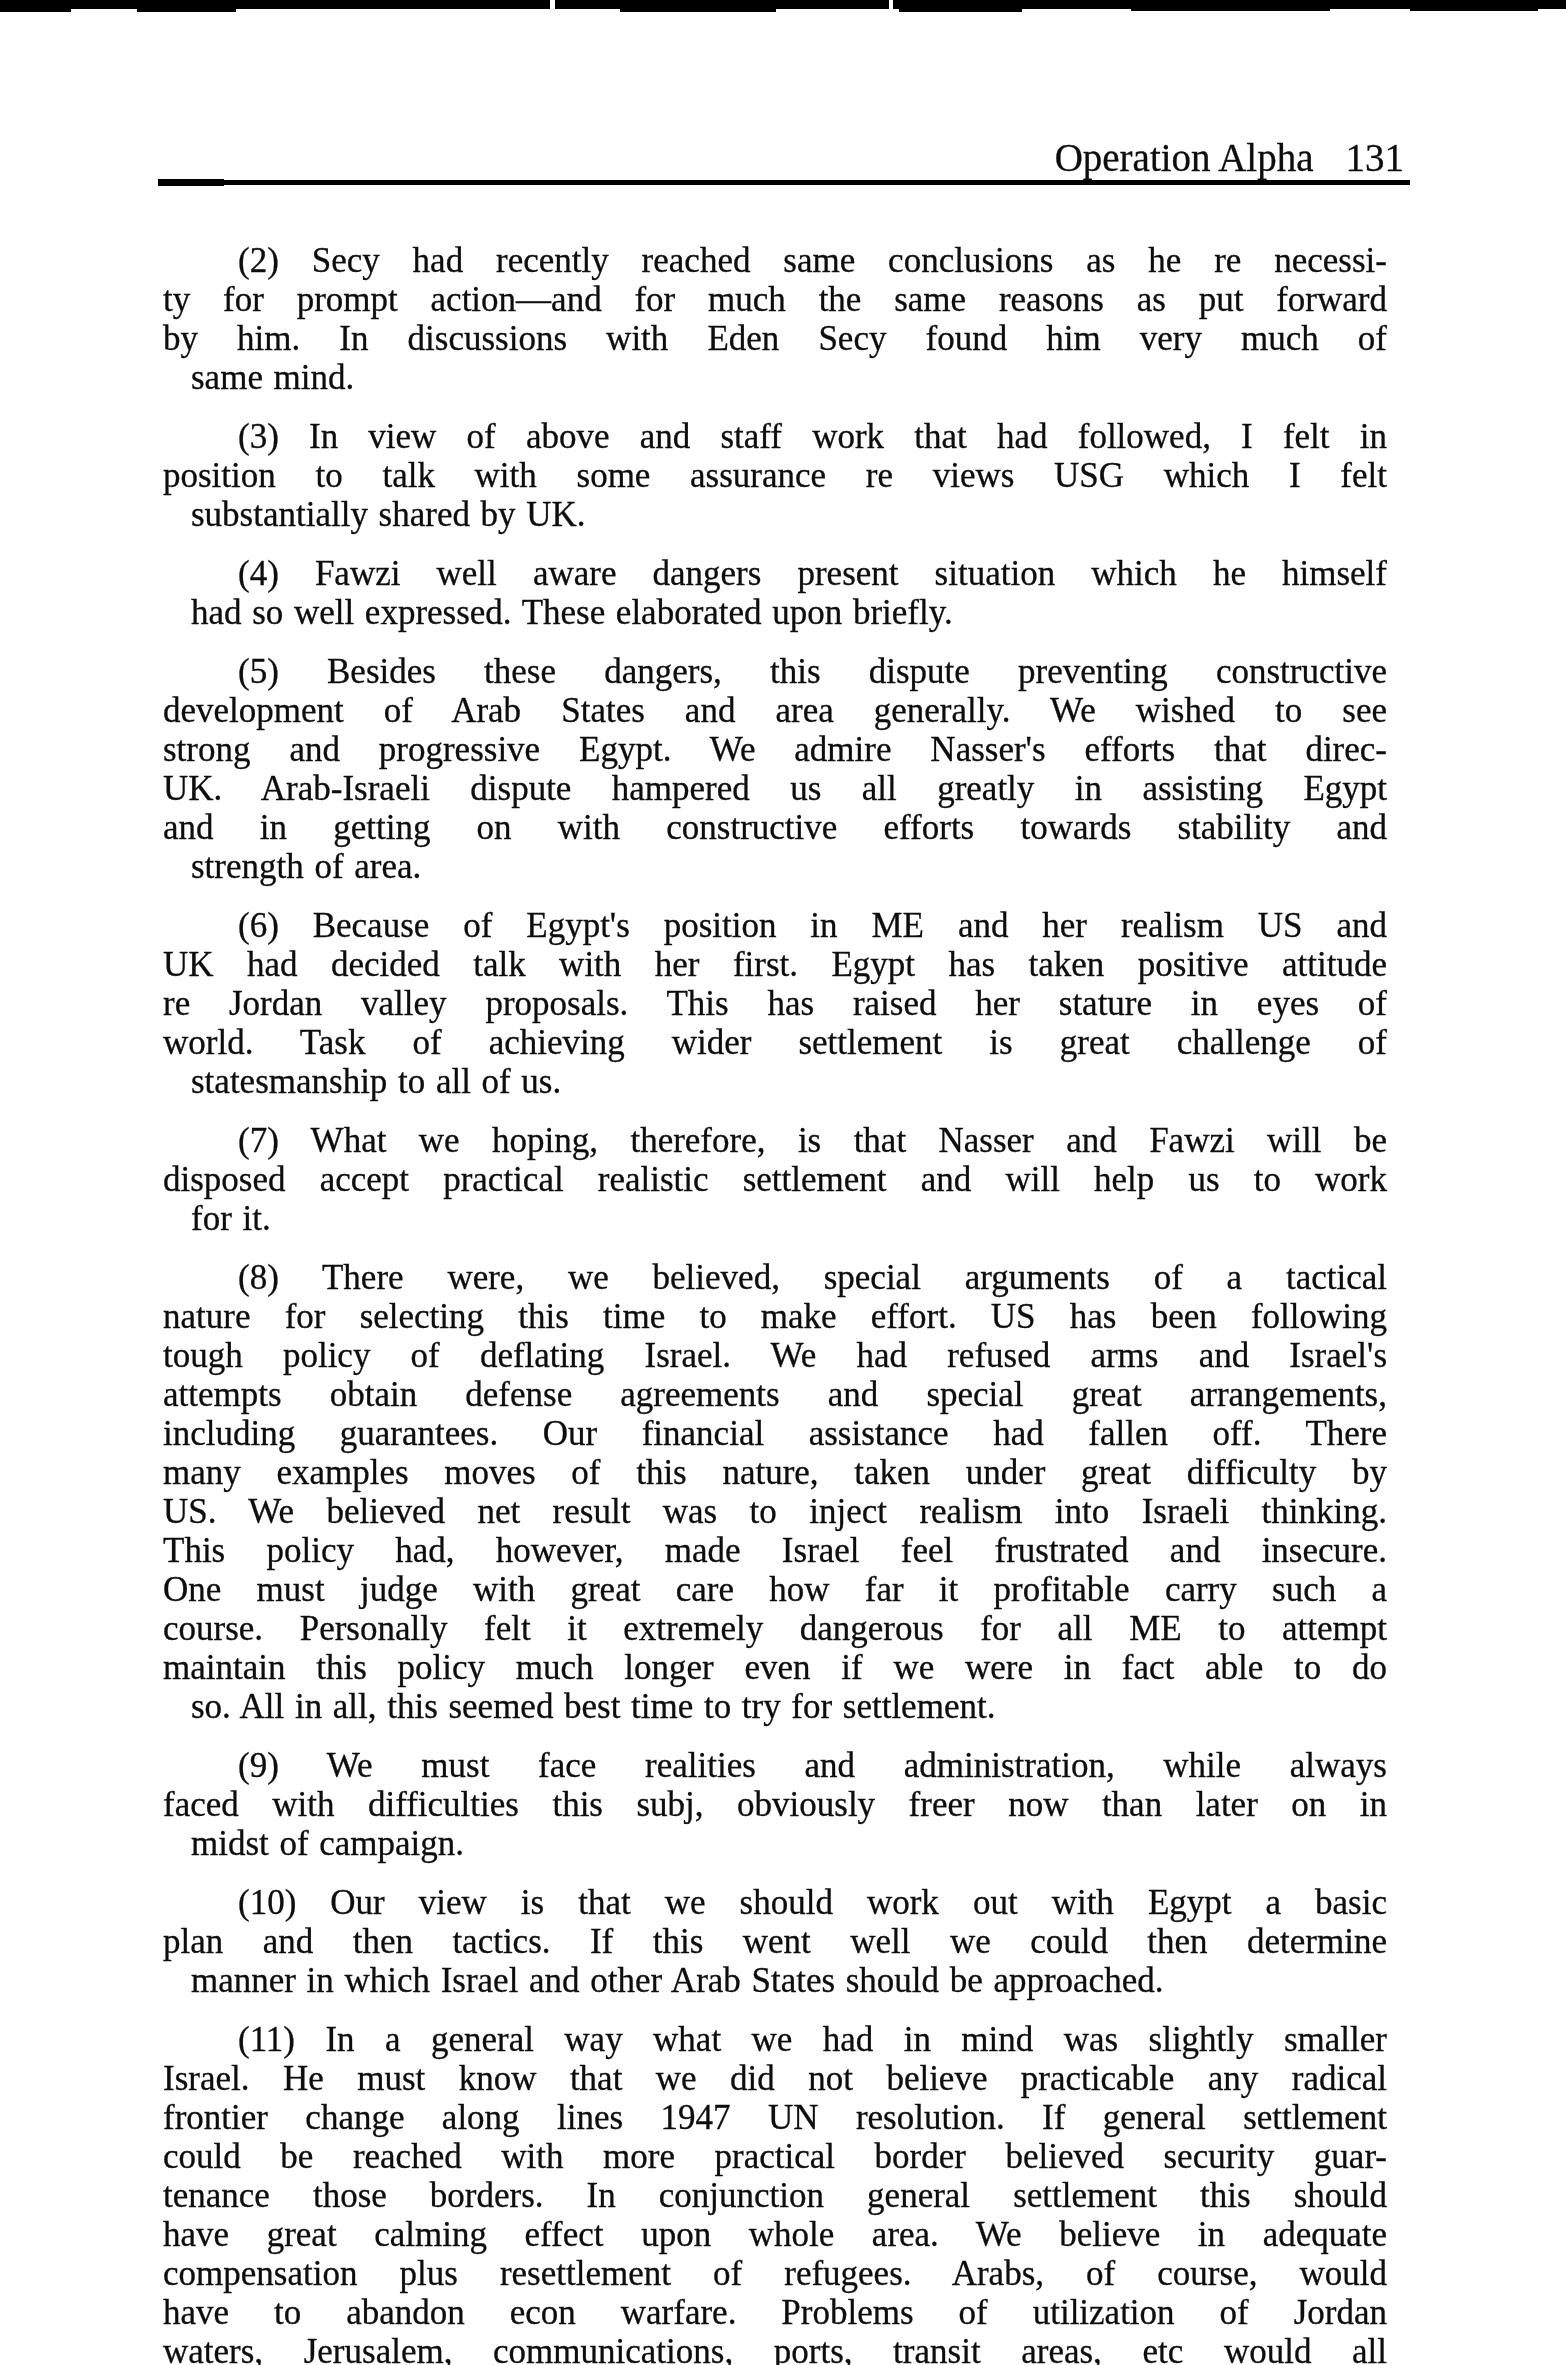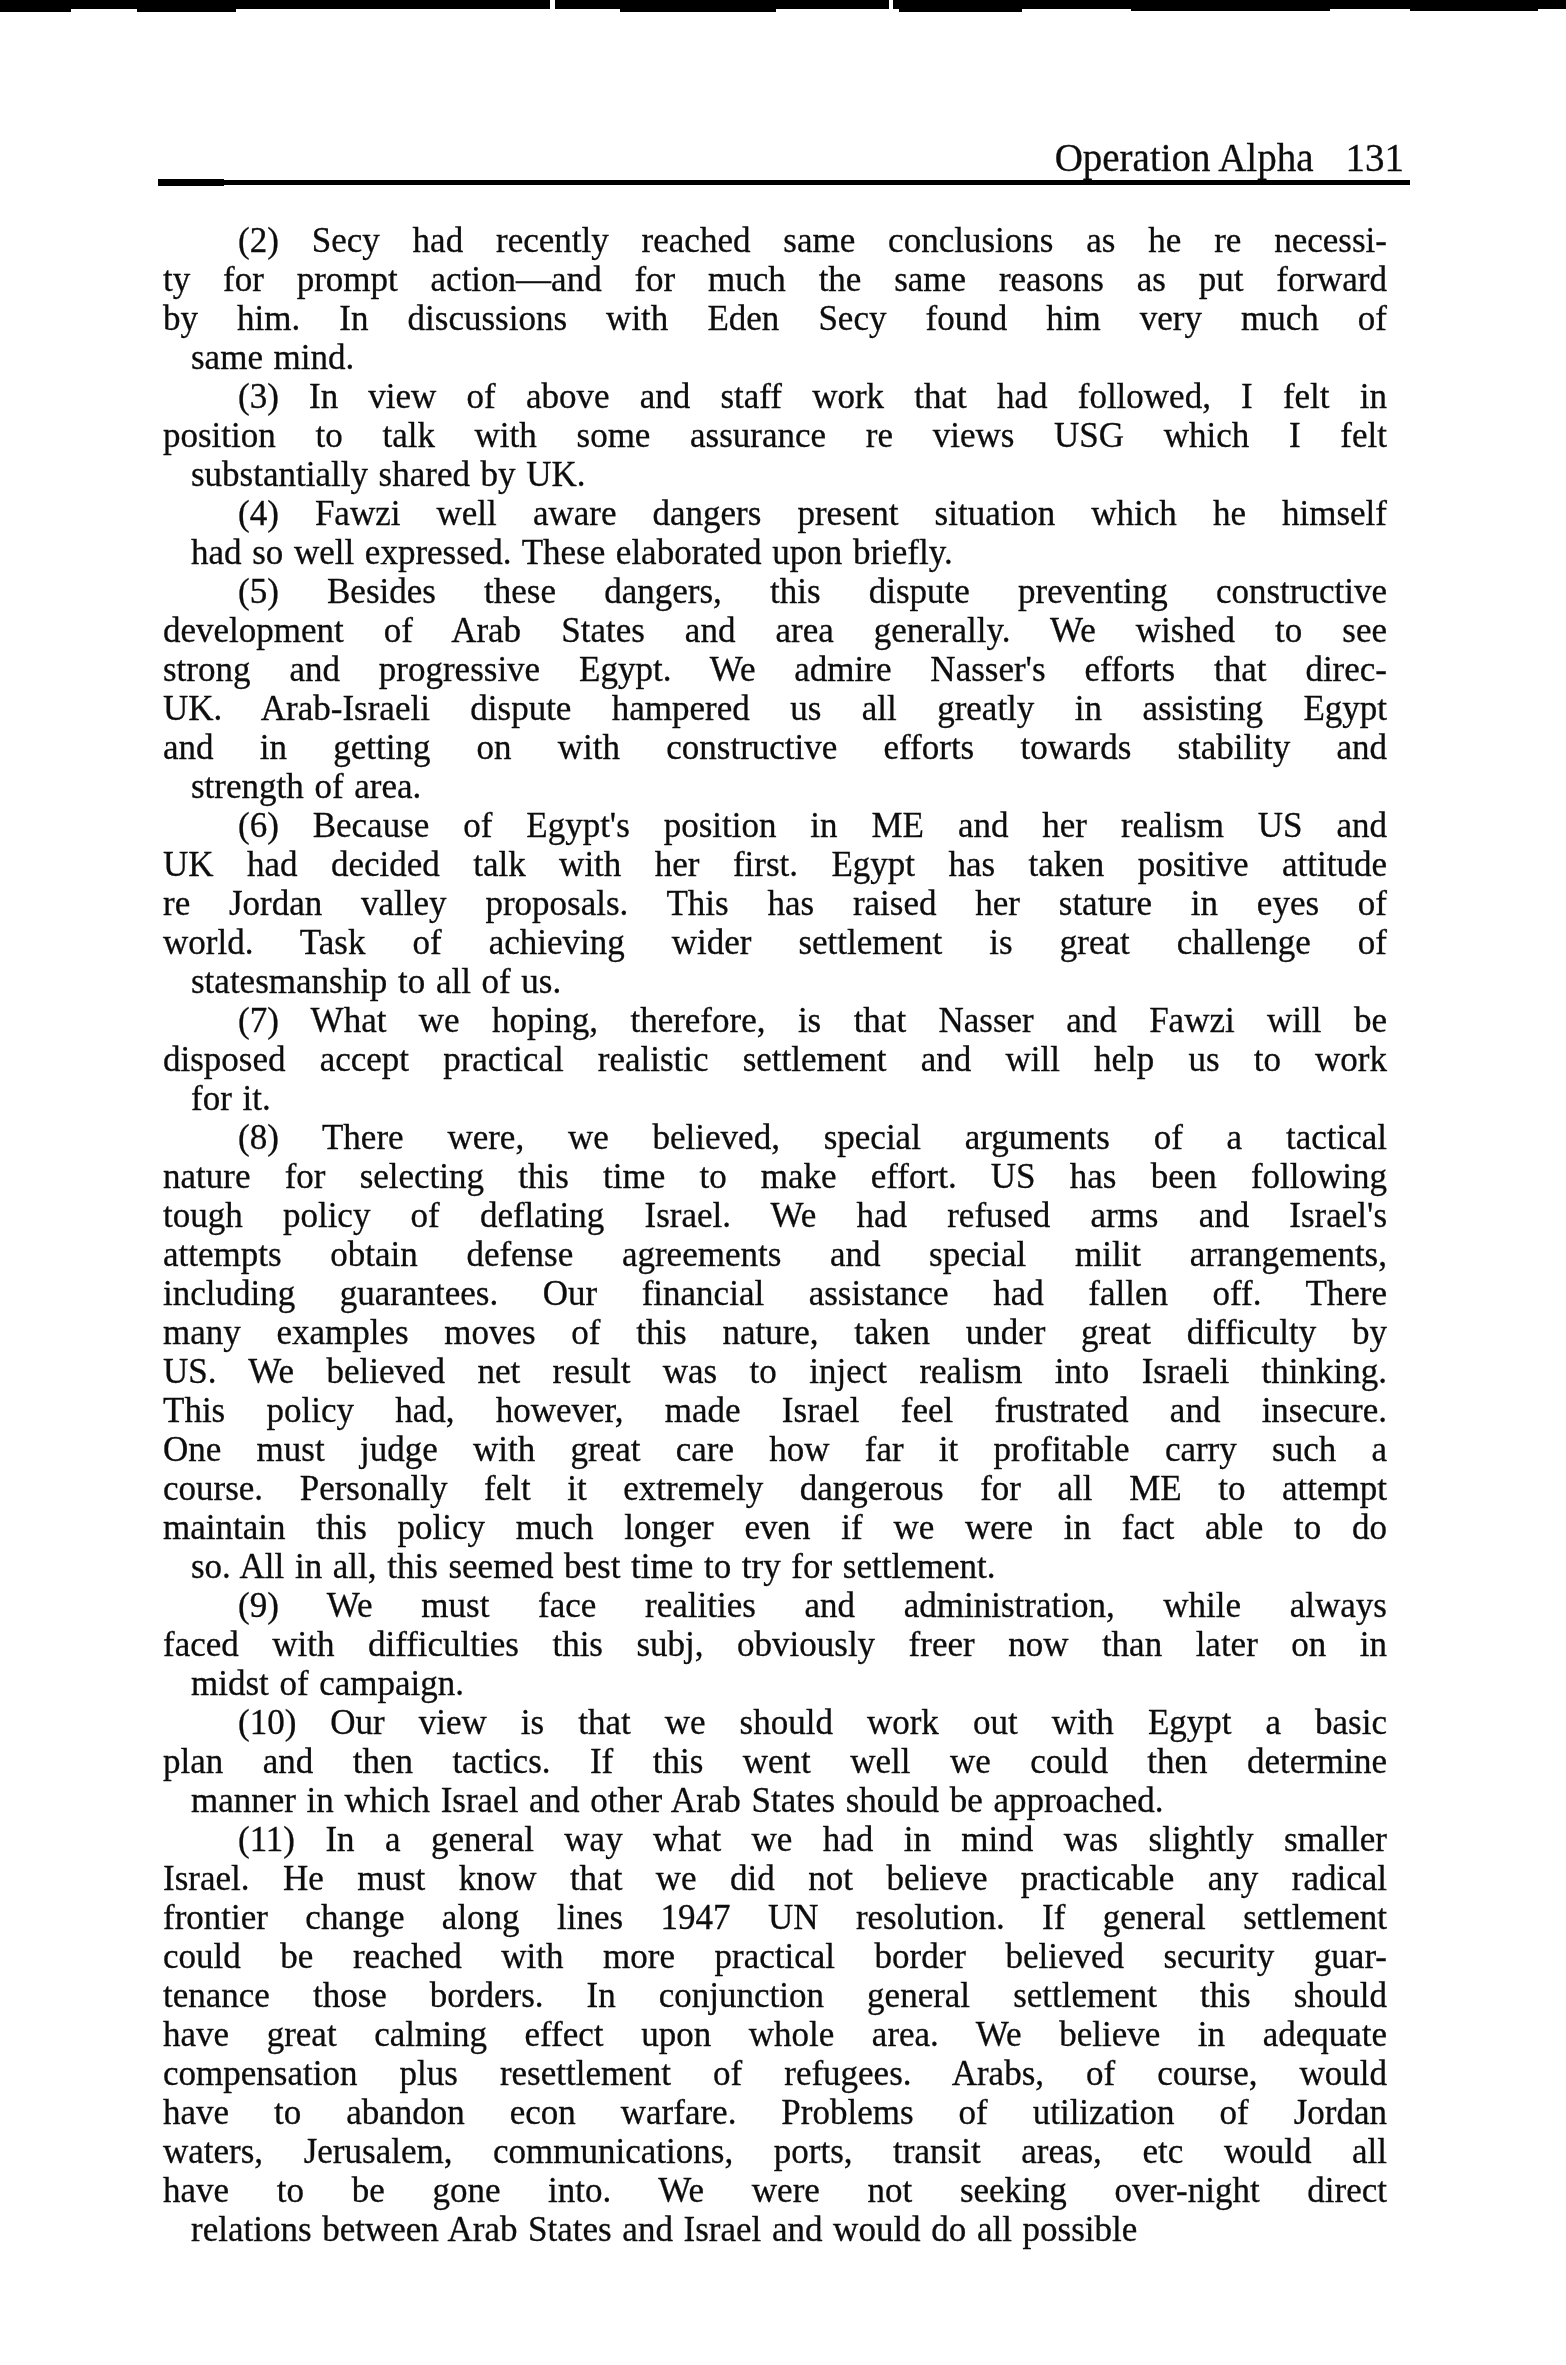--- a/index.html
+++ b/index.html
@@ -69,21 +69,21 @@
     font-size: 35px;
     line-height: 39px;
     word-spacing: 1.9px;
   }
   .paragraph { margin: 0; }
   .line {
     text-align: justify;
     text-align-last: justify;
     white-space: normal;
   }
-  .line.first { text-indent: 75px; }
+  .line.first { text-indent: 75px; margin-top: 20px; }
   .line.last { text-align-last: left; margin-left: 28px; }
 </style>
 </head>
 <body>
 
 <div class="page">
 
   <div class="topbar">
     <span class="notch" style="left:550px;width:4.7px;"></span>
     <span class="notch" style="left:889px;width:3.8px;"></span>
@@ -134,21 +134,21 @@
       </div>
       <div class="paragraph">
         <div class="line first">(7) What we hoping, therefore, is that Nasser and Fawzi will be</div>
         <div class="line">disposed accept practical realistic settlement and will help us to work</div>
         <div class="line last">for it.</div>
       </div>
       <div class="paragraph">
         <div class="line first">(8) There were, we believed, special arguments of a tactical</div>
         <div class="line">nature for selecting this time to make effort. US has been following</div>
         <div class="line">tough policy of deflating Israel. We had refused arms and Israel's</div>
-        <div class="line">attempts obtain defense agreements and special milit arrangements,</div>
+        <div class="line">attempts obtain defense agreements and special great arrangements,</div>
         <div class="line">including guarantees. Our financial assistance had fallen off. There</div>
         <div class="line">many examples moves of this nature, taken under great difficulty by</div>
         <div class="line">US. We believed net result was to inject realism into Israeli thinking.</div>
         <div class="line">This policy had, however, made Israel feel frustrated and insecure.</div>
         <div class="line">One must judge with great care how far it profitable carry such a</div>
         <div class="line">course. Personally felt it extremely dangerous for all ME to attempt</div>
         <div class="line">maintain this policy much longer even if we were in fact able to do</div>
         <div class="line last">so. All in all, this seemed best time to try for settlement.</div>
       </div>
       <div class="paragraph">

